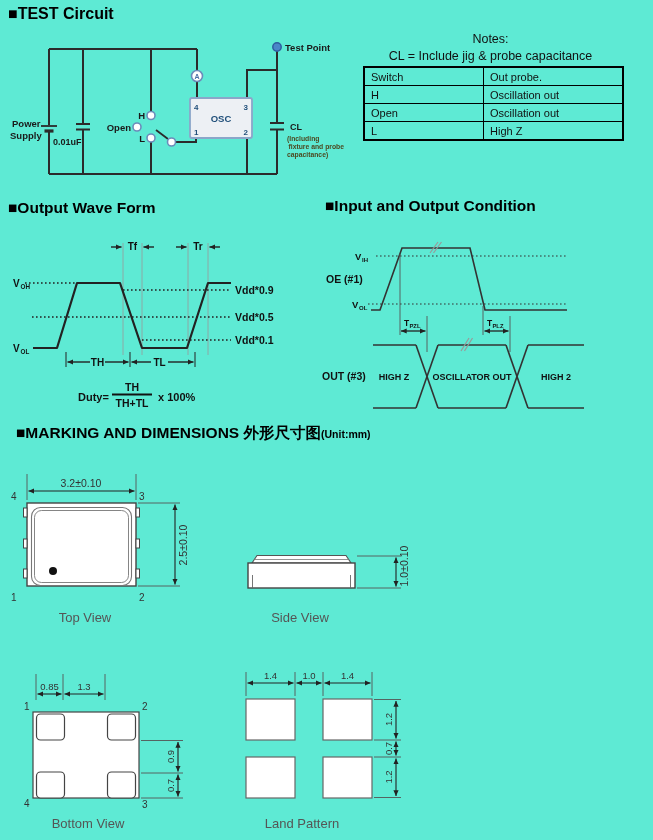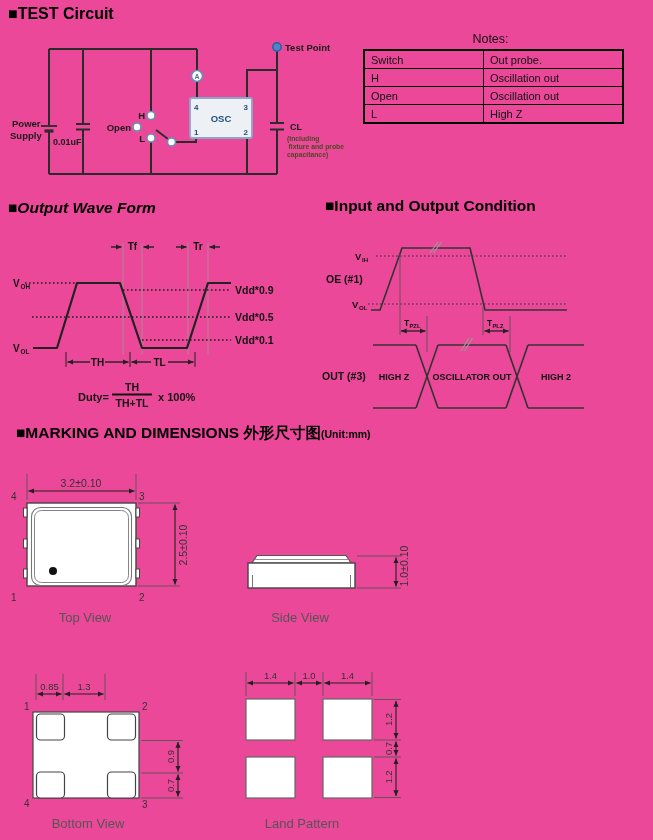--- a/index.html
+++ b/index.html
@@ -1,16 +1,16 @@
 <!DOCTYPE html>
 <html><head>
 <meta charset="utf-8">
 <style>
   html,body{margin:0;padding:0;background:#fff;}
-  #page{position:relative;width:653px;height:840px;background:#ec4899;overflow:hidden;
+  #page{position:relative;width:653px;height:840px;background:#5eead4;overflow:hidden;
         font-family:"Liberation Sans",sans-serif;color:#111;}
   .abs{position:absolute;}
   .h1{font-size:16px;font-weight:bold;color:#000;white-space:nowrap;}
   .h2{font-size:15.5px;font-weight:bold;color:#000;white-space:nowrap;}
   .h2 .unit{font-size:10.5px;font-weight:bold;}
   
   .notes-title,.notes-sub{font-size:12.5px;color:#111;margin:0 0 3px 2px;white-space:nowrap;text-align:center;}
   table{border-collapse:collapse;}
   .notes-table{margin-left:8px;margin-top:3px;border:2px solid #000;}
   .notes-table td{border:1.5px solid #000;font-size:11px;height:17px;padding:0 0 0 6px;white-space:nowrap;}
@@ -109,20 +109,21 @@
     </g>
     <g fill="#4c4a22" font-weight="bold" font-size="6.8">
       <text x="287" y="141">(Including</text>
       <text x="288.5" y="149">fixture and probe</text>
       <text x="287" y="157">capacitance)</text>
     </g>
   </svg>
 
   <div class="abs" style="left:355px;top:32px;">
     <div class="notes-title">Notes:</div>
+    <div class="notes-sub">CL = Include jig &amp; probe capacitance</div>
     <table class="notes-table">
       <tbody>
           <tr>
         <td class="c1">Switch</td>
         <td class="c2">Out probe.</td>
       </tr>
       <tr>
         <td class="c1">H</td>
         <td class="c2">Oscillation out</td>
       </tr>
@@ -131,21 +132,21 @@
         <td class="c2">Oscillation out</td>
       </tr>
       <tr>
         <td class="c1">L</td>
         <td class="c2">High Z</td>
       </tr>
     </tbody>
       </table>
   </div>
 
-  <div class="abs h2" style="left:8px;top:199px;font-style:italic;">■Output Wave Form</div>
+  <div class="abs h2" style="left:8px;top:199px;">■Output Wave Form</div>
 
   <svg style="left:0;top:221px;" width="330" height="196" viewBox="0 221 330 196">
     <g stroke="#999" stroke-width="0.8">
       <path d="M123,243 V355"></path>
         <path d="M142,243 V355"></path>
       <path d="M188,243 V355"></path>
         <path d="M208,243 V355"></path>
     </g>
     <path d="M33,348 H57 L77,283 H120 L142,348 H187 L208,283 H231" stroke="#222" stroke-width="2.2" fill="none" stroke-linejoin="round"></path>
     <g stroke="#222" stroke-width="1.3" stroke-dasharray="1.6 2.4">

